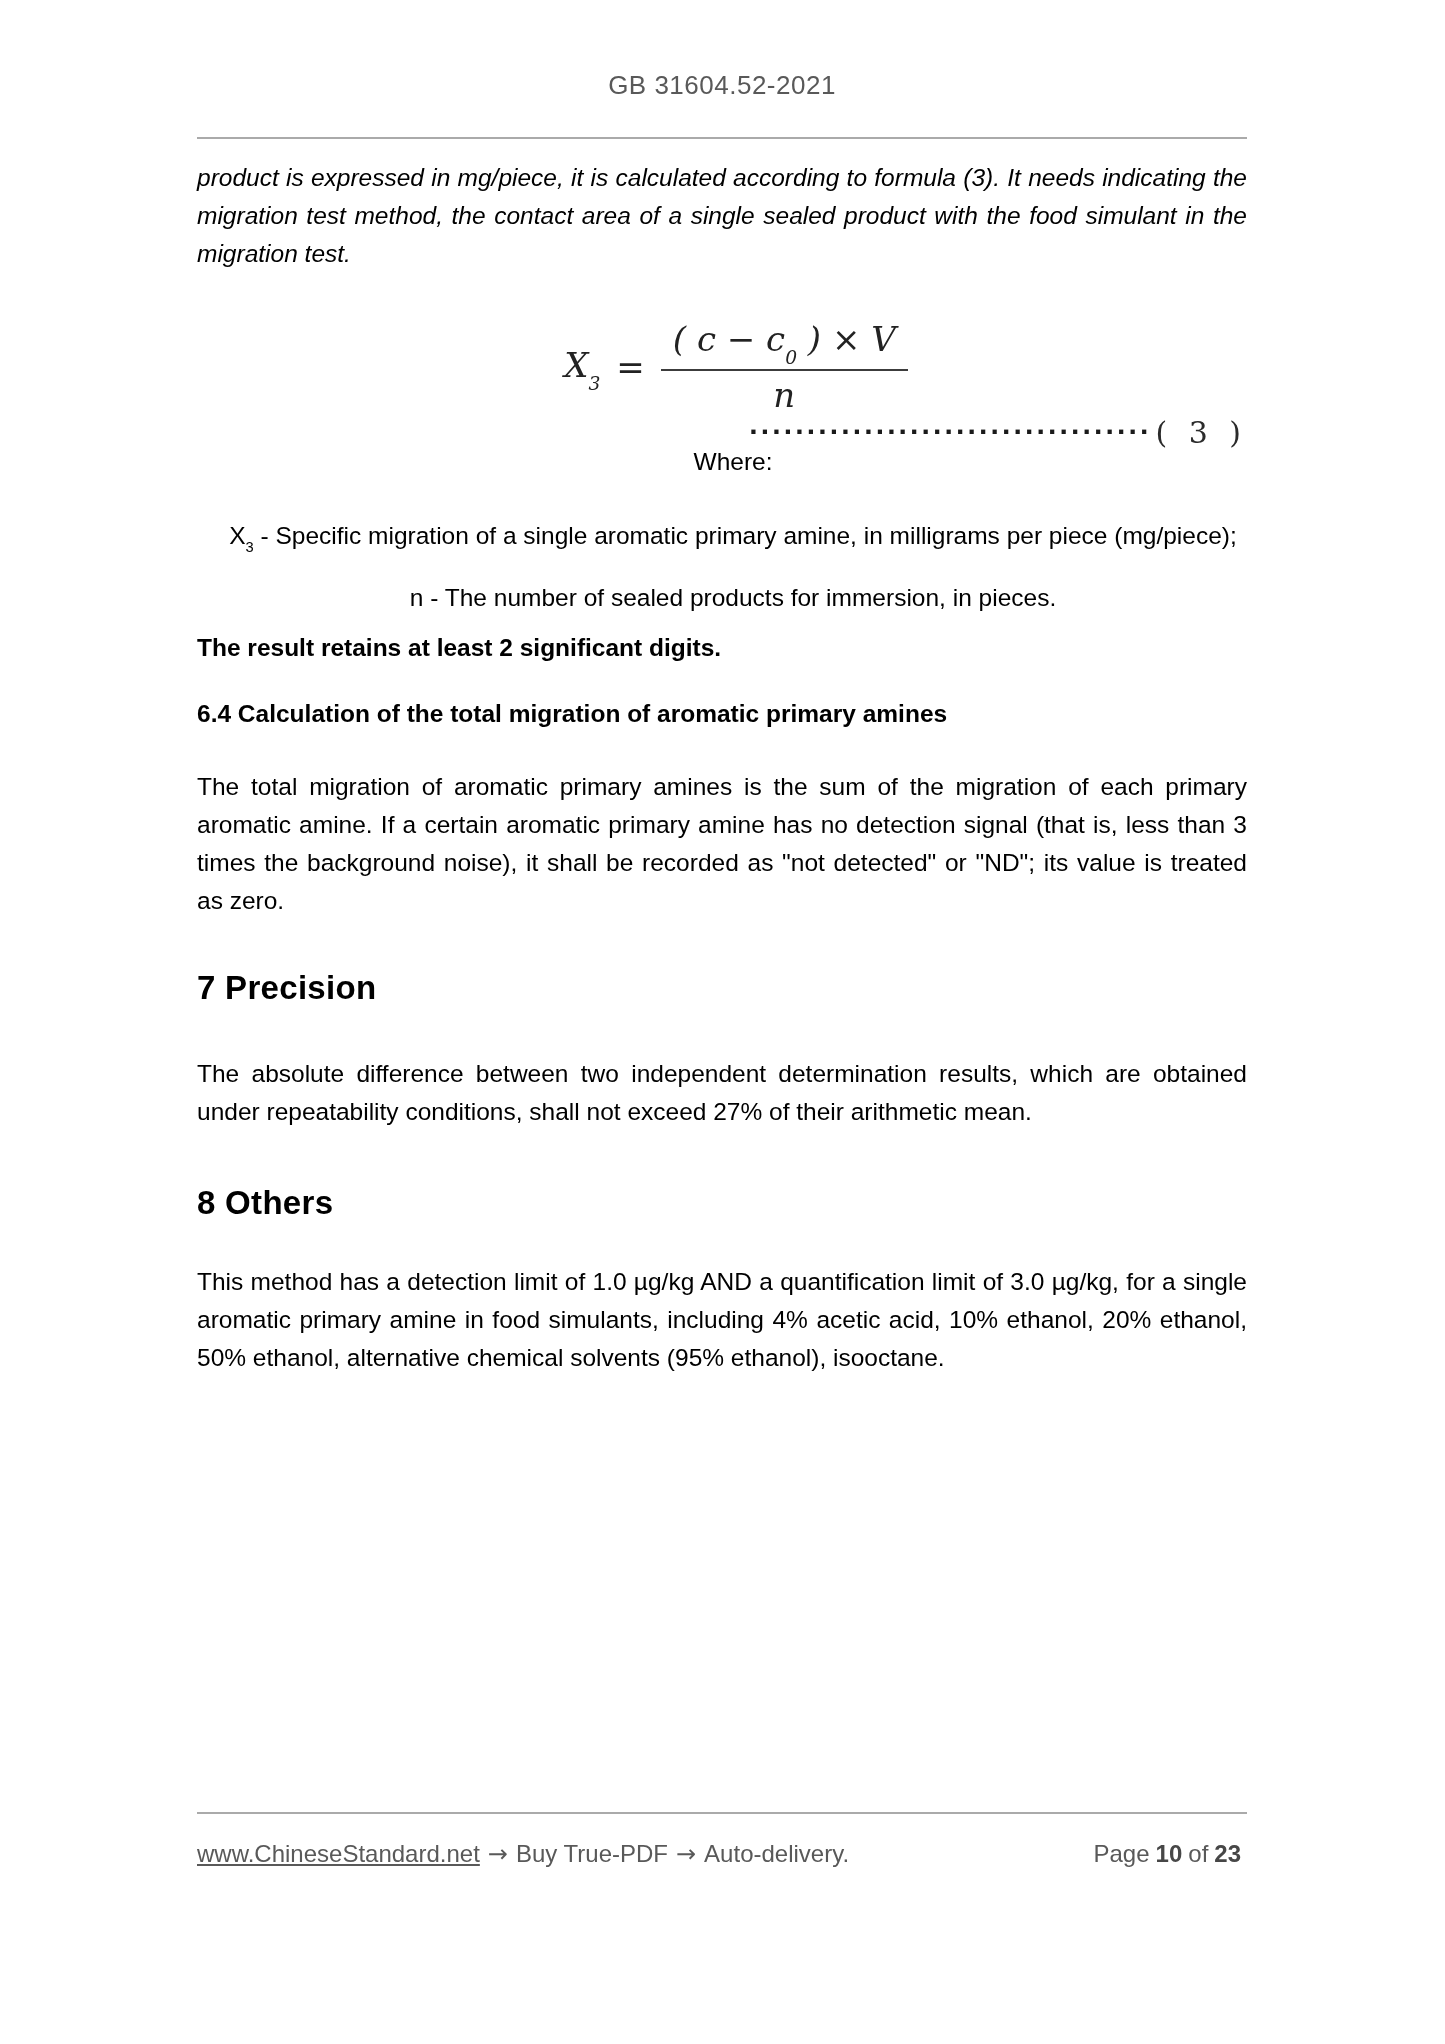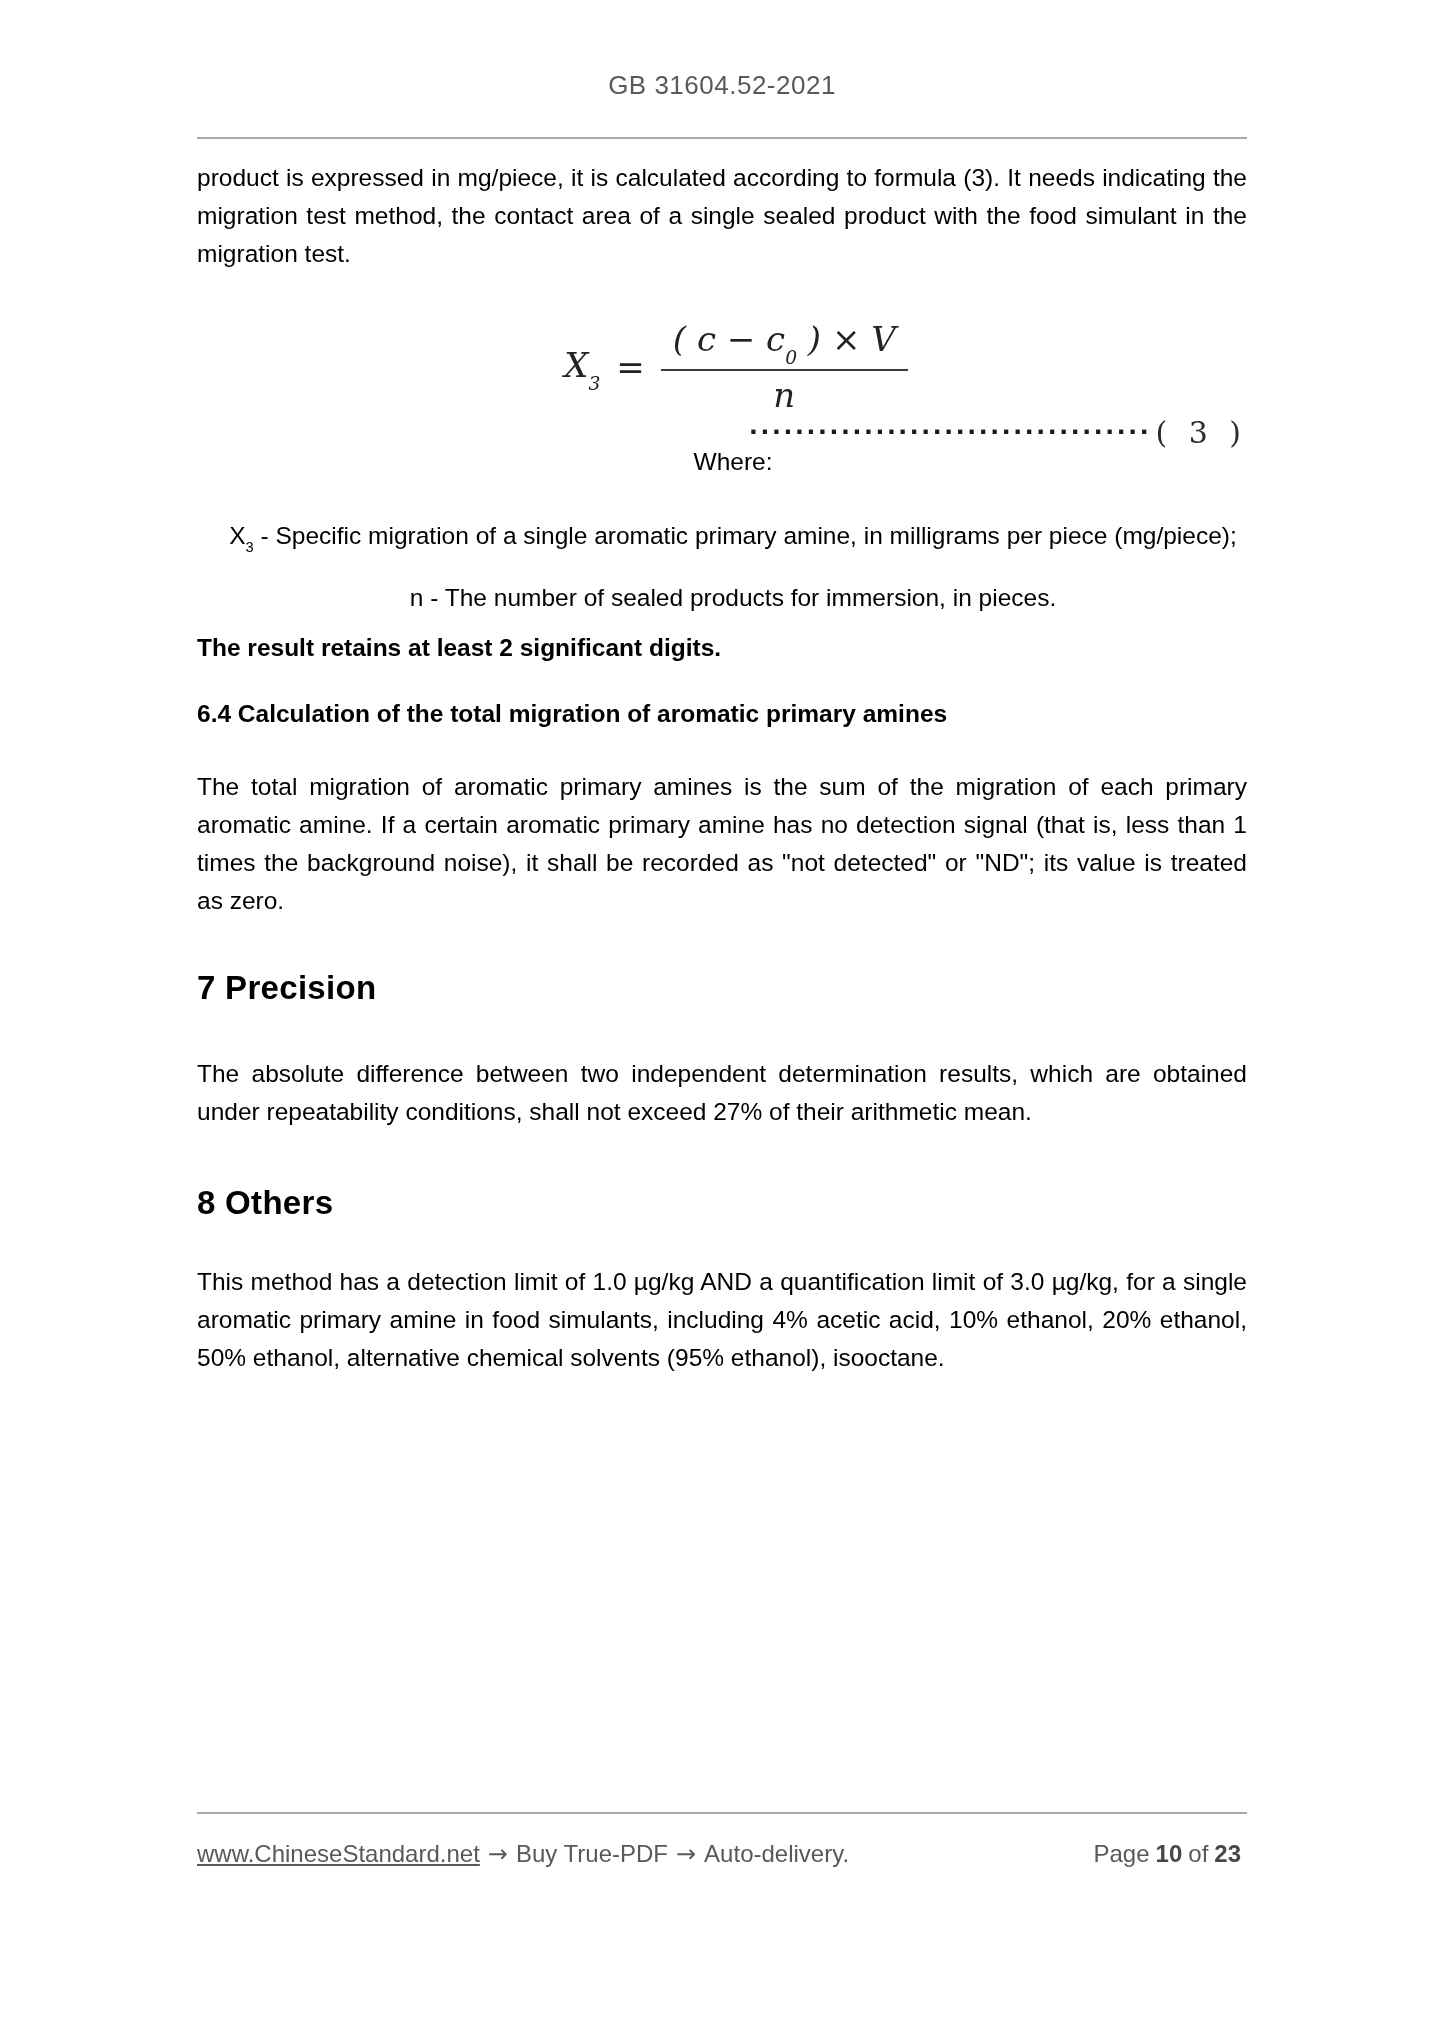--- a/index.html
+++ b/index.html
@@ -14,21 +14,21 @@
     position:relative;overflow:hidden;
   }
   .page{position:absolute;inset:0;padding:70px 198px 0 197px;box-sizing:border-box;}
   .header-title{text-align:center;font-size:26px;color:var(--gray);letter-spacing:0.5px;}
   .rule{border:none;border-top:2px solid var(--rule);margin:0;}
   .header-rule{margin-top:36px;}
   .para{font-size:24.5px;line-height:38px;margin:0;}
   .justify{text-align:justify;}
   .indent{margin-left:22px;text-align:center;}
   .para sub{font-size:0.6em;position:relative;top:0.15em;line-height:0;}
-  .mt-para1{margin-top:20px;}
+  .mt-para1{margin-top:20px;font-style:italic;}
   .mt-where{margin-top:28px;}
   .mt-def1{margin-top:36px;}
   .mt-def2{margin-top:24px;}
   .mt-note{margin-top:12px;font-weight:bold;}
   .formula-row{display:flex;align-items:center;margin-top:46px;margin-left:28px;height:96px;flex-direction:column;}
   .formula{display:flex;align-items:center;font-family:"DejaVu Serif", serif;font-style:italic;font-size:34px;color:#222222;}
   .f-var sub{font-size:0.55em;position:relative;top:0.3em;}
   .f-eq{margin:0 16px;}
   .fraction{display:inline-flex;flex-direction:column;align-items:center;}
   .fraction .num{padding:0 12px 6px;border-bottom:2px solid #3c3c3c;white-space:pre;}
@@ -79,21 +79,21 @@
 
   <p class="para indent mt-where">Where:</p>
 
   <p class="para indent justify mt-def1"><span><span>X</span><sub>3</sub></span><span> - Specific migration of a single aromatic primary amine, in milligrams per piece (mg/piece);</span></p>
 
   <p class="para indent mt-def2"><span>n</span><span> - The number of sealed products for immersion, in pieces.</span></p>
 
   <p class="para mt-note">The result retains at least 2 significant digits.</p>
 
   <h3 class="h-sub">6.4 Calculation of the total migration of aromatic primary amines</h3>
-  <p class="para justify mt-p64">The total migration of aromatic primary amines is the sum of the migration of each primary aromatic amine. If a certain aromatic primary amine has no detection signal (that is, less than 1 times the background noise), it shall be recorded as "not detected" or "ND"; its value is treated as zero.</p>
+  <p class="para justify mt-p64">The total migration of aromatic primary amines is the sum of the migration of each primary aromatic amine. If a certain aromatic primary amine has no detection signal (that is, less than 3 times the background noise), it shall be recorded as "not detected" or "ND"; its value is treated as zero.</p>
 
   <h2 class="h-main">7 Precision</h2>
   <p class="para justify mt-p7">The absolute difference between two independent determination results, which are obtained under repeatability conditions, shall not exceed 27% of their arithmetic mean.</p>
 
   <h2 class="h-main mt-h8">8 Others</h2>
   <p class="para justify mt-p8">This method has a detection limit of 1.0 µg/kg AND a quantification limit of 3.0 µg/kg, for a single aromatic primary amine in food simulants, including 4% acetic acid, 10% ethanol, 20% ethanol, 50% ethanol, alternative chemical solvents (95% ethanol), isooctane.</p>
 
   <div class="footer">
     <hr class="rule">
     <div class="footer-row">

